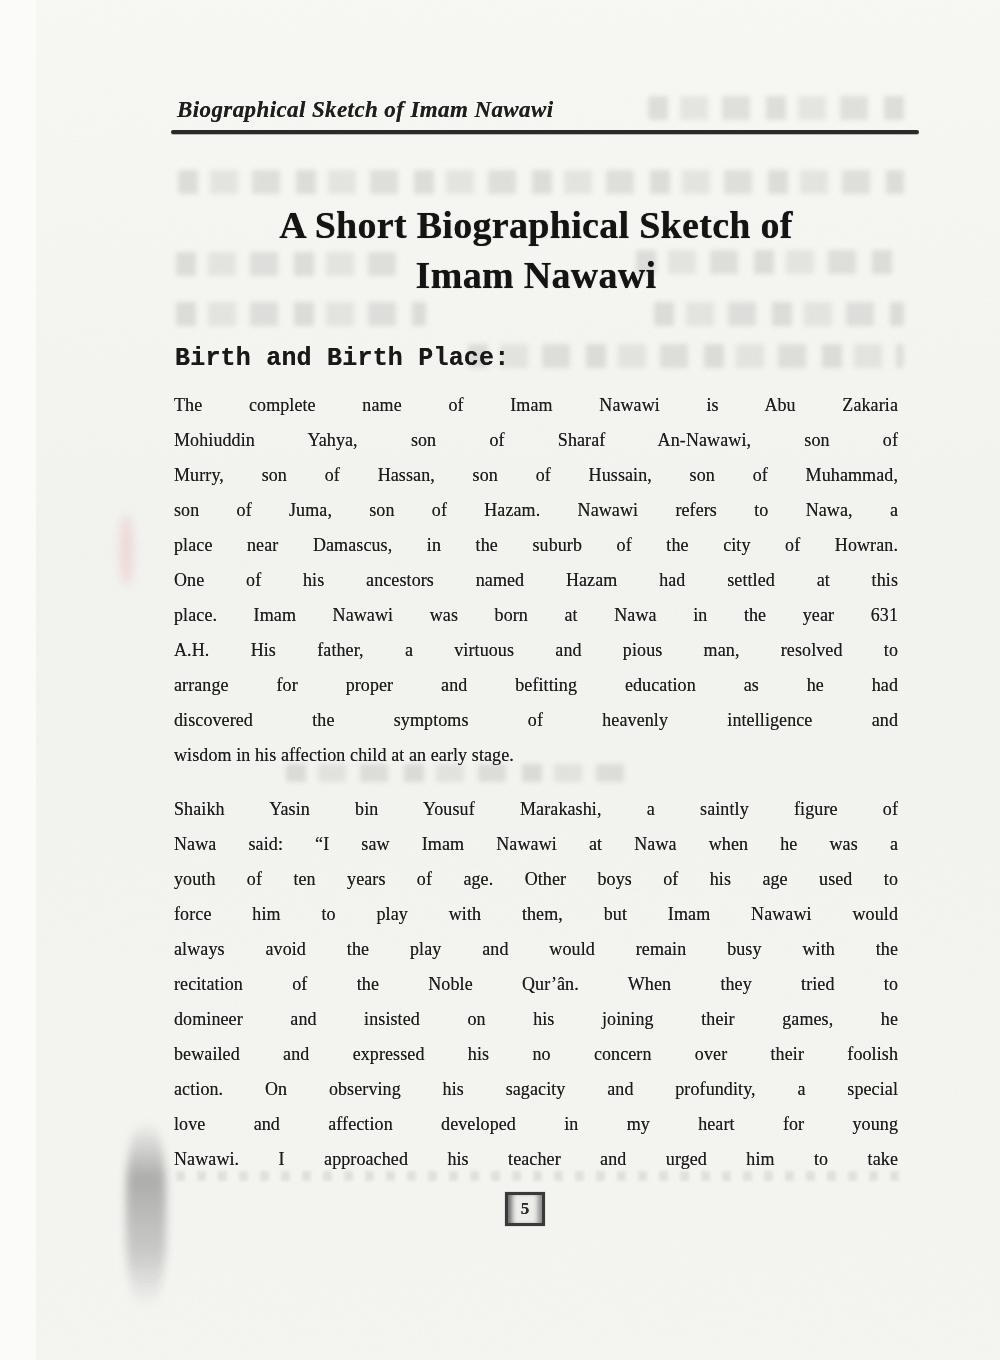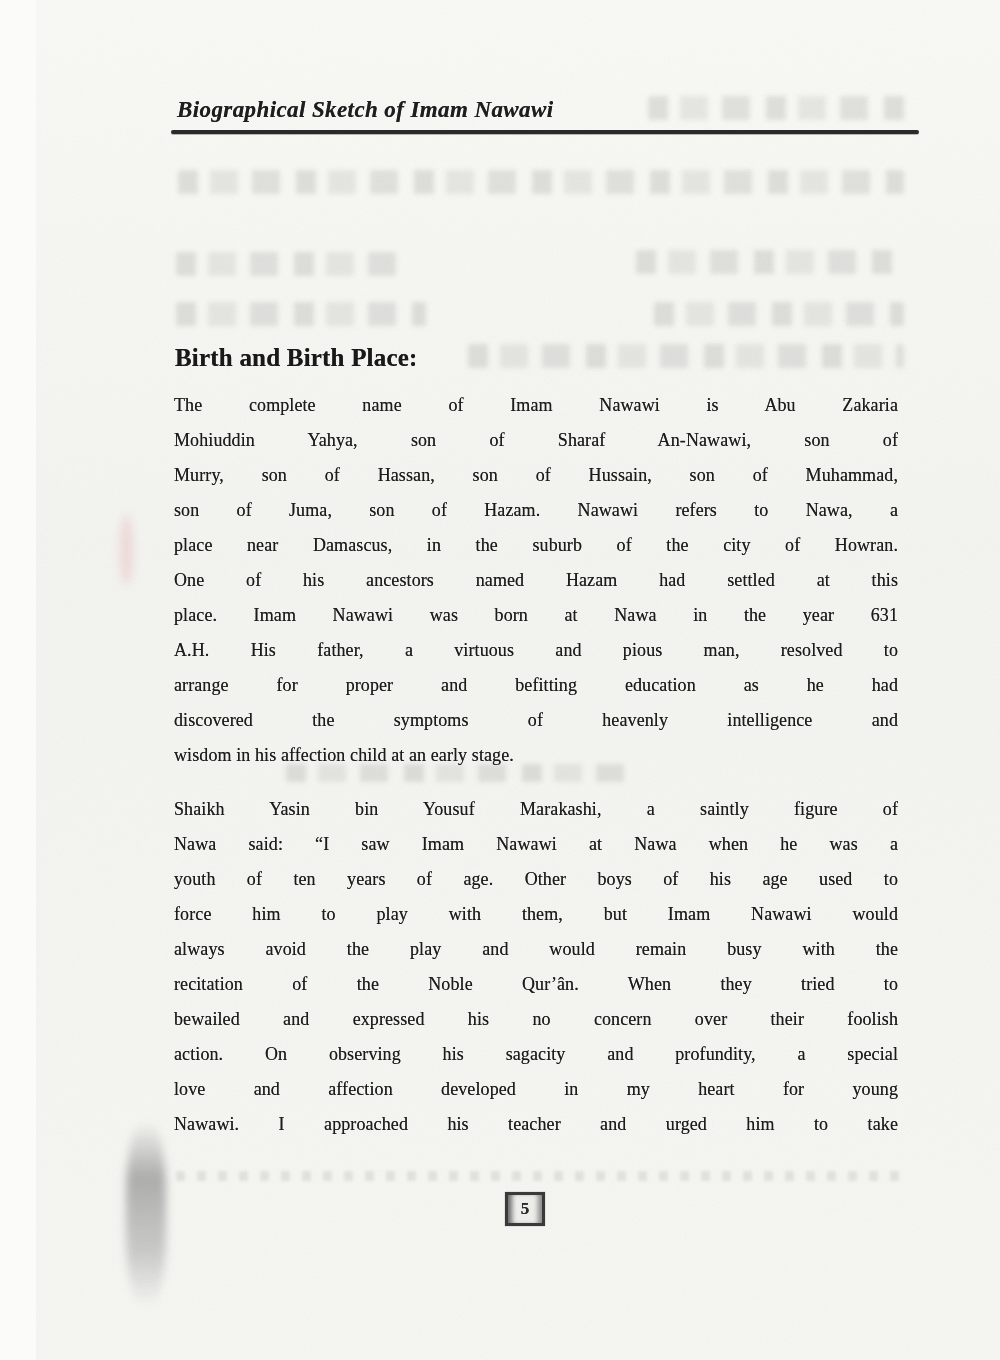--- a/index.html
+++ b/index.html
@@ -28,21 +28,21 @@
   }
   .book-title{
     position:absolute;left:138px;top:200px;width:724px;
     text-align:center;font-size:38px;line-height:50px;font-weight:bold;
     color:#141414;text-shadow:0 0 .7px rgba(15,15,15,.8);
     letter-spacing:.3px;
   }
   .section-heading{
     position:absolute;left:139px;top:344px;
     font-size:25px;font-weight:bold;color:#191919;
-    text-shadow:0 0 .6px rgba(20,20,20,.75);letter-spacing:.2px;
+    text-shadow:0 0 .6px rgba(20,20,20,.75);letter-spacing:.2px;font-family:Liberation Mono, monospace;
   }
   .para{
     position:absolute;left:138px;width:724px;
     color:#1c1c1c;
   }
   #para1{top:388px;}
   #para2{top:792px;}
   .line{
     height:35px;line-height:35px;font-size:18px;
     text-align:justify;text-align-last:justify;
@@ -105,20 +105,24 @@
   <div class="ghost-row" style="left:618px;top:302px;width:250px;"></div>
   <div class="ghost-row" style="left:432px;top:344px;width:436px;"></div>
   <div class="ghost-row" style="left:250px;top:764px;width:340px;height:18px;"></div>
   <div class="speckle-band"></div>
   <div class="spine-shadow"></div>
   <div class="pink-smudge"></div>
 
   <div class="running-header">Biographical Sketch of Imam Nawawi</div>
   <div class="header-rule"></div>
 
+  <div class="book-title">
+    <div>A Short Biographical Sketch of</div>
+    <div>Imam Nawawi</div>
+  </div>
 
   <div class="section-heading">Birth and Birth Place:</div>
 
   <div class="para" id="para1">
       <div class="line">The complete name of Imam Nawawi is Abu Zakaria</div>
       <div class="line">Mohiuddin Yahya, son of Sharaf An-Nawawi, son of</div>
       <div class="line">Murry, son of Hassan, son of Hussain, son of Muhammad,</div>
       <div class="line">son of Juma, son of Hazam. Nawawi refers to Nawa, a</div>
       <div class="line">place near Damascus, in the suburb of the city of Howran.</div>
       <div class="line">One of his ancestors named Hazam had settled at this</div>
@@ -128,20 +132,21 @@
       <div class="line">discovered the symptoms of heavenly intelligence and</div>
       <div class="line">wisdom in his affection child at an early stage.</div>
     </div>
   <div class="para" id="para2">
       <div class="line">Shaikh Yasin bin Yousuf Marakashi, a saintly figure of</div>
       <div class="line">Nawa said: “I saw Imam Nawawi at Nawa when he was a</div>
       <div class="line">youth of ten years of age. Other boys of his age used to</div>
       <div class="line">force him to play with them, but Imam Nawawi would</div>
       <div class="line">always avoid the play and would remain busy with the</div>
       <div class="line">recitation of the Noble Qur’ân. When they tried to</div>
+      <div class="line">domineer and insisted on his joining their games, he</div>
       <div class="line">bewailed and expressed his no concern over their foolish</div>
       <div class="line">action. On observing his sagacity and profundity, a special</div>
       <div class="line">love and affection developed in my heart for young</div>
       <div class="line">Nawawi. I approached his teacher and urged him to take</div>
     </div>
 
   <div class="page-number-box">
     <span class="page-number">5</span>
   </div>
 

